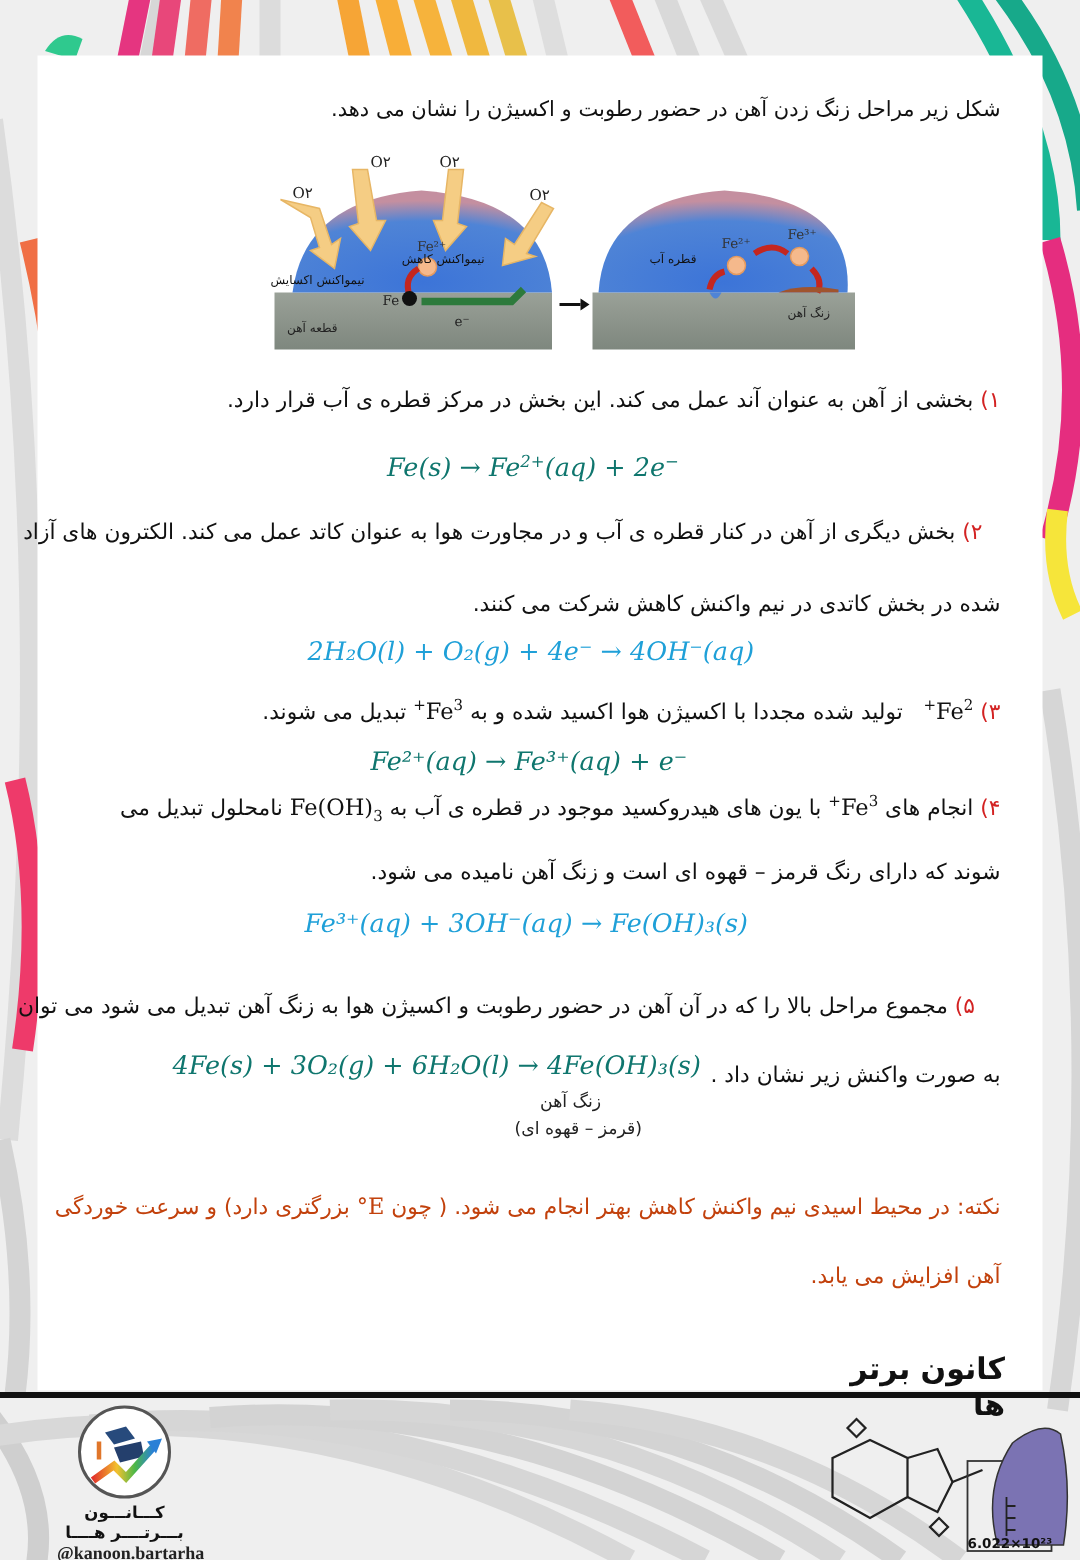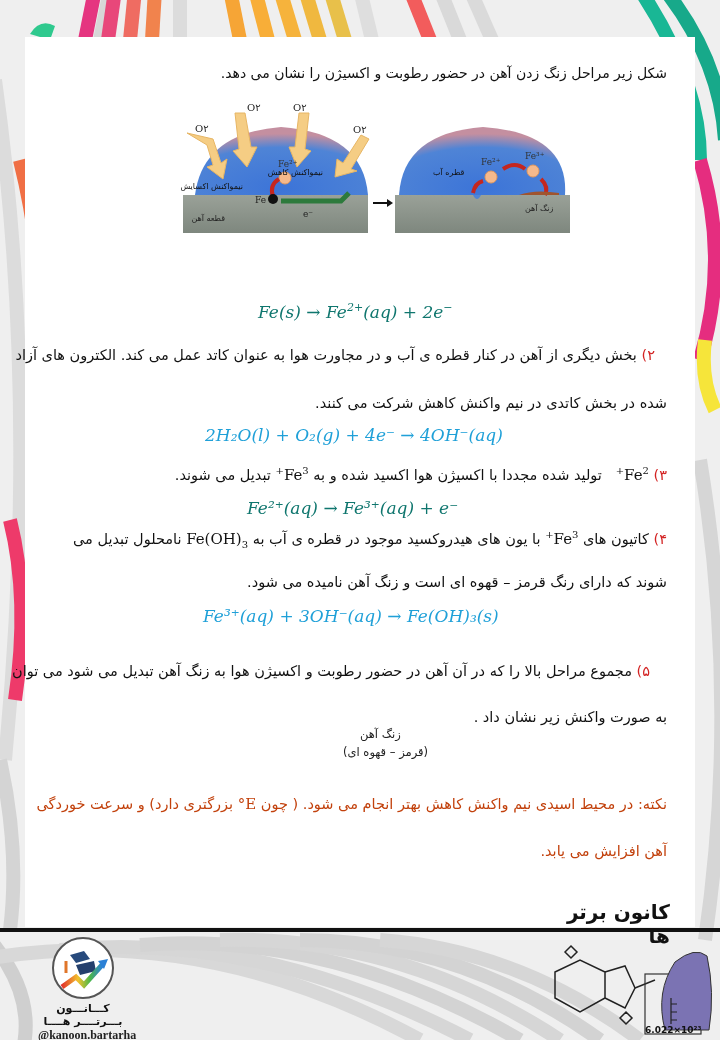--- a/index.html
+++ b/index.html
@@ -179,20 +179,24 @@
         <path d="M300 98 Q 302 88 310 86" stroke="#c4261f" stroke-width="4" fill="none"></path>
         <path d="M330 74 Q 342 66 352 74" stroke="#c4261f" stroke-width="4" fill="none"></path>
         <path d="M368 84 Q 376 92 372 100" stroke="#c4261f" stroke-width="4" fill="none"></path>
         <path d="M346 100 Q 362 94 386 98 L 386 100 Z" fill="#a0542e"></path>
         <text x="260" y="80" font-size="8" fill="#111">قطره آب</text>
         <text x="352" y="116" font-size="8" fill="#222">زنگ آهن</text>
       </g>
     </svg>
   </div>
 
+  <div class="txt rtl" style="right:28px; top:222px;">
+    <span class="num">۱)</span>
+    <span>بخشی از آهن به عنوان آند عمل می کند. این بخش در مرکز قطره ی آب قرار دارد.</span>
+  </div>
   <div class="eq red" style="left:233px; top:264px;">
     <span>Fe(s) → Fe</span><sup>2+</sup><span>(aq) + 2e</span><sup>−</sup>
   </div>
 
   <div class="txt rtl" style="right:40px; top:310px;">
     <span class="num">۲)</span>
     <span>بخش دیگری از آهن در کنار قطره ی آب و در مجاورت هوا به عنوان کاتد عمل می کند. الکترون های آزاد</span>
   </div>
   <div class="txt rtl" style="right:28px; top:358px;">شده در بخش کاتدی در نیم واکنش کاهش شرکت می کنند.</div>
   <div class="eq blue" style="left:180px; top:388px;">2H₂O(l) + O₂(g) + 4e⁻ → 4OH⁻(aq)</div>
@@ -202,34 +206,35 @@
     <span class="latin"><span>Fe</span><sup>2+</sup></span>
     &nbsp;
     <span>تولید شده مجددا با اکسیژن هوا اکسید شده و به</span>
     <span class="latin"><span>Fe</span><sup>3+</sup></span>
     <span>تبدیل می شوند.</span>
   </div>
   <div class="eq red" style="left:222px; top:461px;">Fe²⁺(aq) → Fe³⁺(aq) + e⁻</div>
 
   <div class="txt rtl" style="right:28px; top:492px;">
     <span class="num">۴)</span>
-    <span>کاتیون های</span>
+    <span>انجام های</span>
     <span class="latin"><span>Fe</span><sup>3+</sup></span>
     <span>با یون های هیدروکسید موجود در قطره ی آب به</span>
     <span class="latin"><span>Fe(OH)</span><sub>3</sub></span>
     <span>نامحلول تبدیل می</span>
   </div>
   <div class="txt rtl" style="right:28px; top:537px;">شوند که دارای رنگ قرمز – قهوه ای است و زنگ آهن نامیده می شود.</div>
   <div class="eq blue" style="left:178px; top:569px;">Fe³⁺(aq) + 3OH⁻(aq) → Fe(OH)₃(s)</div>
 
   <div class="txt rtl" style="right:45px; top:626px;">
     <span class="num">۵)</span>
     <span>مجموع مراحل بالا را که در آن آهن در حضور رطوبت و اکسیژن هوا به زنگ آهن تبدیل می شود می توان</span>
   </div>
   <div class="txt rtl" style="right:28px; top:672px;">به صورت واکنش زیر نشان داد .</div>
+  <div class="eq red" style="left:90px; top:664px;">4Fe(s) + 3O₂(g) + 6H₂O(l) → 4Fe(OH)₃(s)</div>
   <div class="txt small" style="left:335px; top:690px;">زنگ آهن</div>
   <div class="txt small" style="left:318px; top:708px;">(قرمز – قهوه ای)</div>
 
   <div class="txt rtl note" style="right:28px; top:758px;">
     <span>نکته: در محیط اسیدی نیم واکنش کاهش بهتر انجام می شود. ( چون</span>
     <span class="latin">E°</span>
     <span>بزرگتری دارد) و سرعت خوردگی</span>
   </div>
   <div class="txt rtl note" style="right:28px; top:806px;">آهن افزایش می یابد.</div>
 </div>

